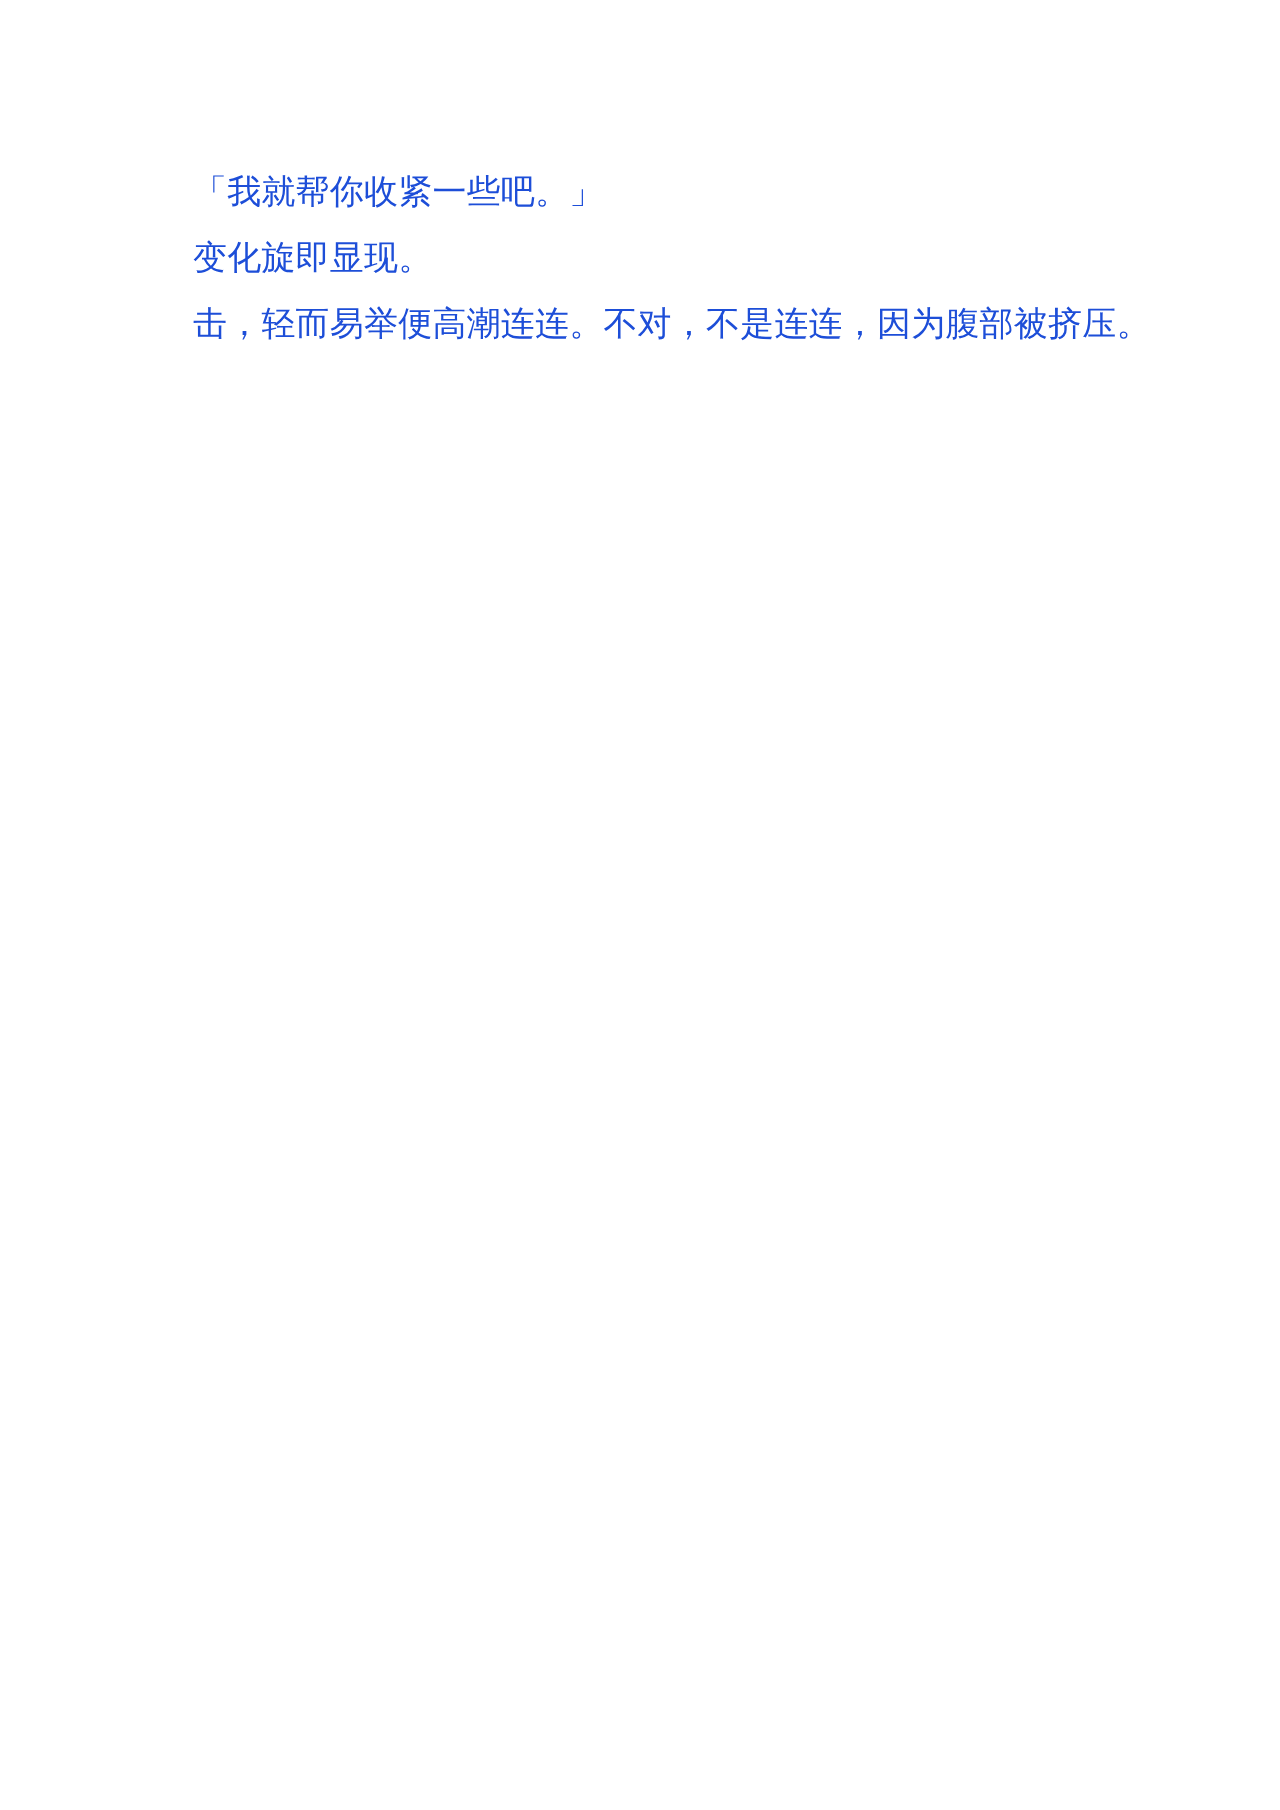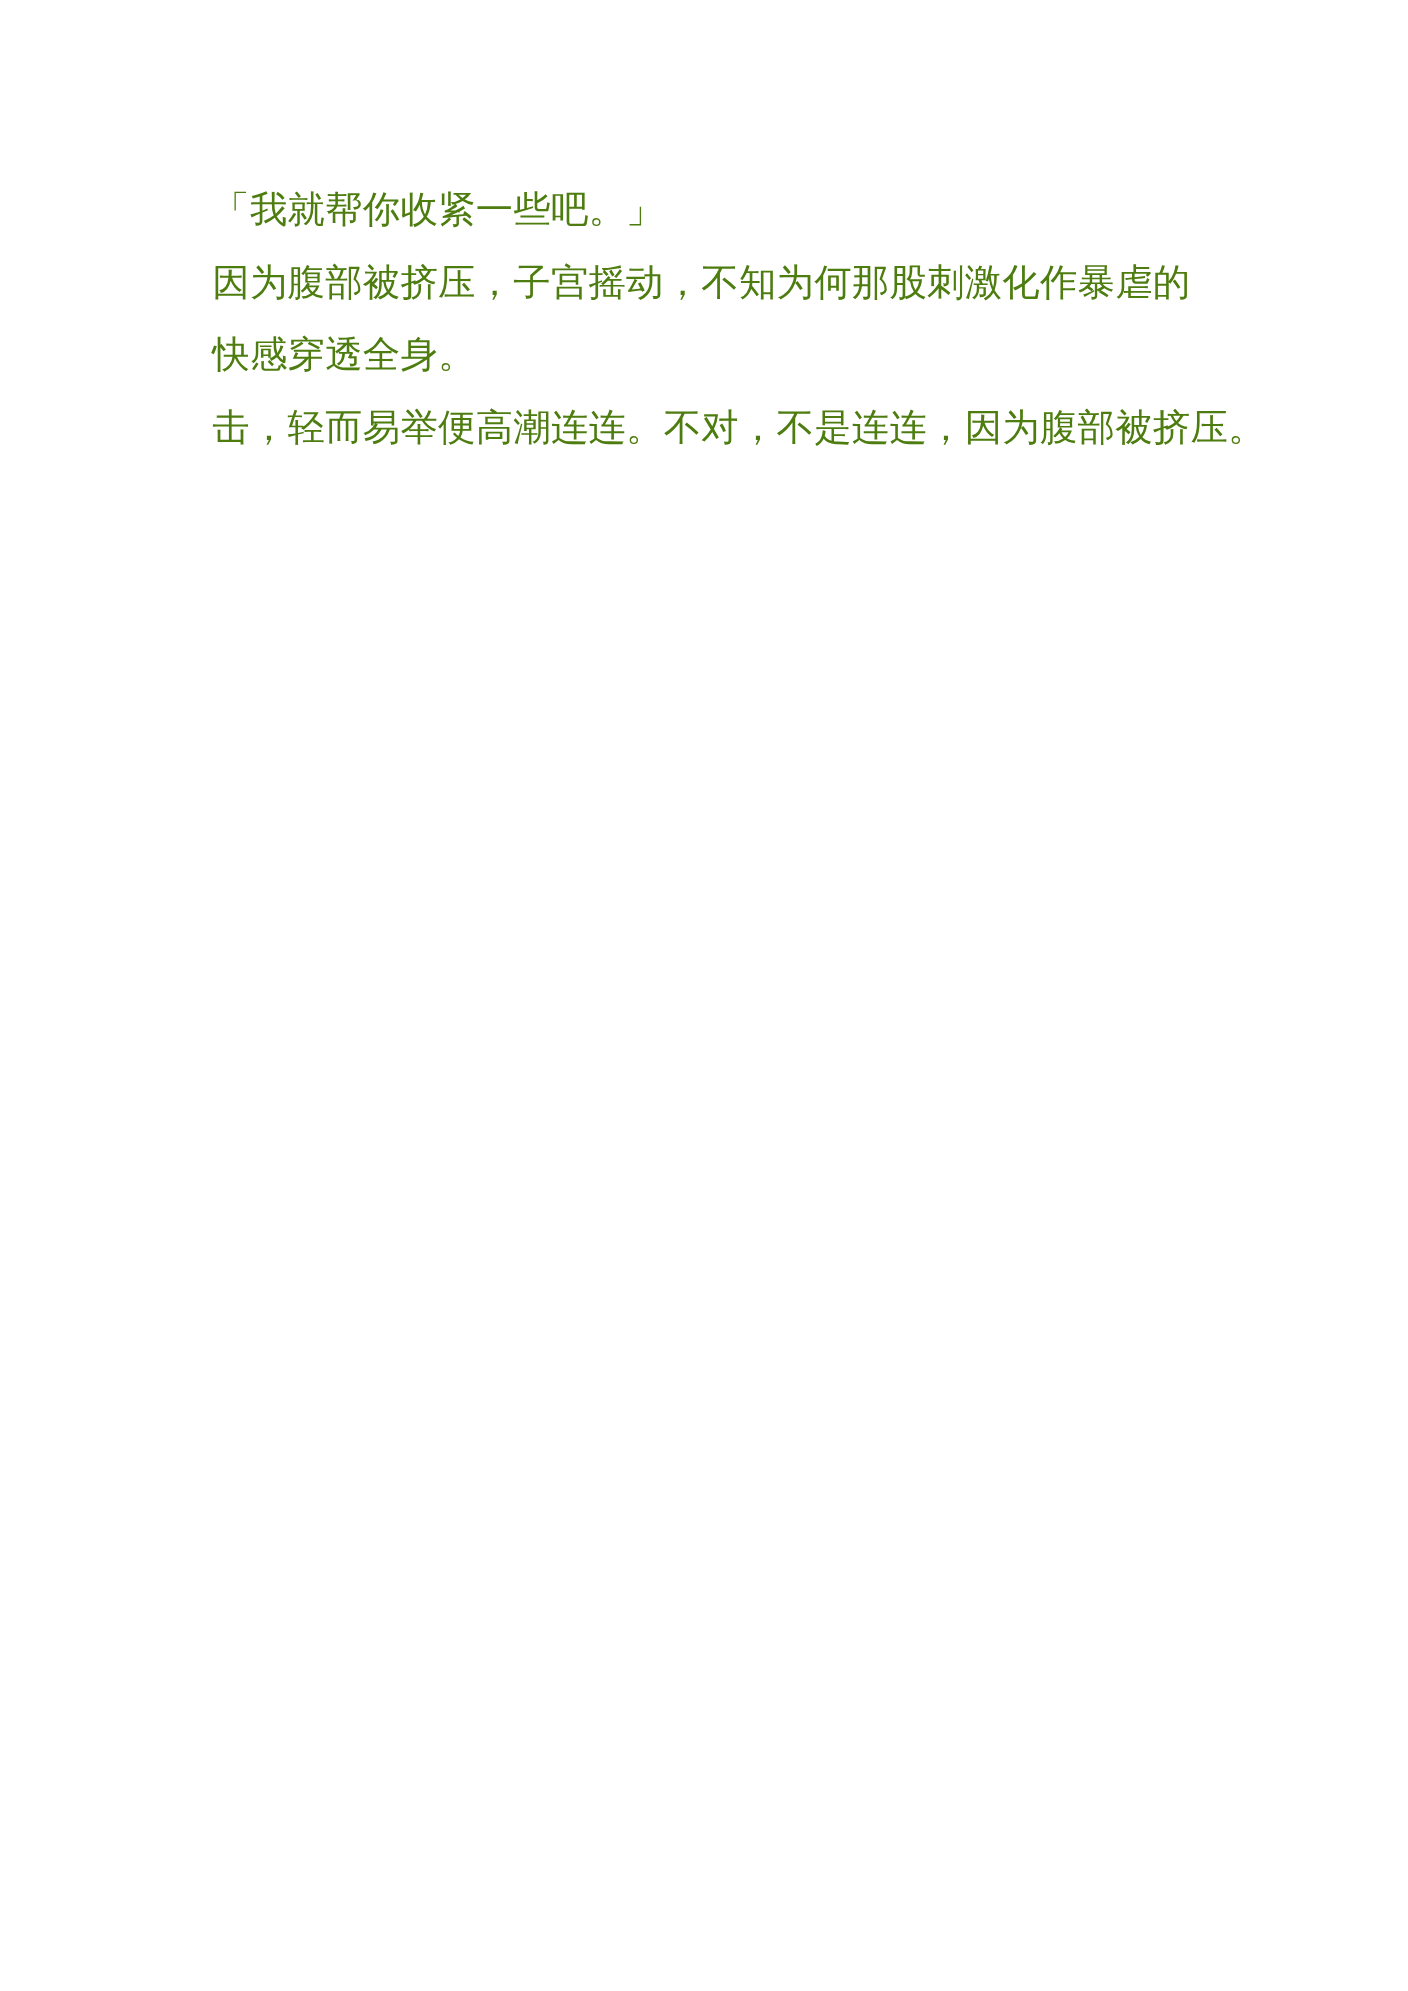--- a/index.html
+++ b/index.html
@@ -15,45 +15,44 @@
     overflow: hidden;
   }
   .text-block {
     position: absolute;
     top: 158px;
     left: 193px;
     right: 190px;
     font-family: "Liberation Sans", "DejaVu Sans", sans-serif;
     font-size: 34px;
     line-height: 66px;
-    color: #4d7c0f;
+    color: #1d4ed8;
     letter-spacing: 0.2px;
   }
   .paragraph {
     margin: 0;
     padding: 0;
   }
   .line {
     white-space: nowrap;
   }
 </style>
 </head>
 <body>
 
 <div class="page">
   <div class="text-block">
 
     <div class="paragraph">
       <div class="line">「我就帮你收紧一些吧。」</div>
     </div>
 
+    <div class="paragraph">
+      <div class="line">变化旋即显现。</div>
+    </div>
 
-    <div class="paragraph">
-      <div class="line">因为腹部被挤压，子宫摇动，不知为何那股刺激化作暴虐的</div>
-      <div class="line">快感穿透全身。</div>
-    </div>
 
     <div class="paragraph">
       <div class="line">击，轻而易举便高潮连连。不对，不是连连，因为腹部被挤压。</div>
     </div>
 
   </div>
 </div>
 
 </body></html>

